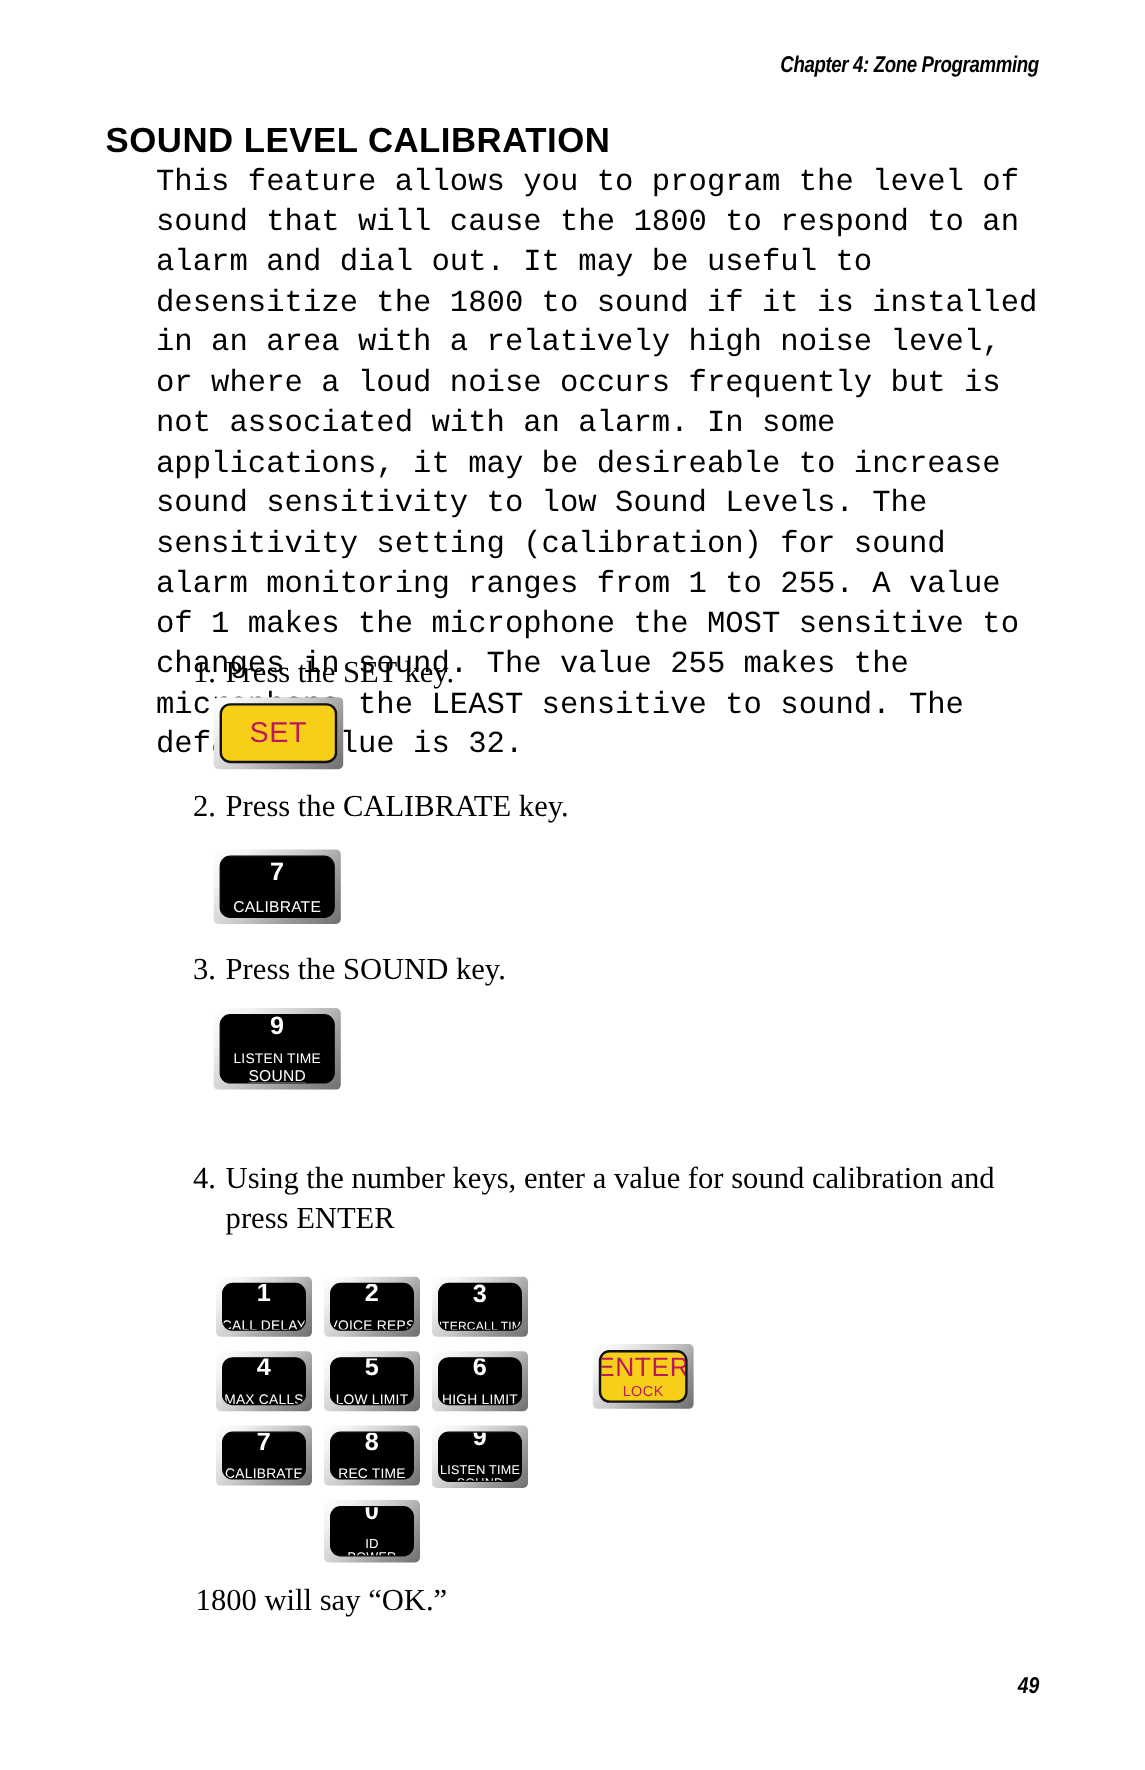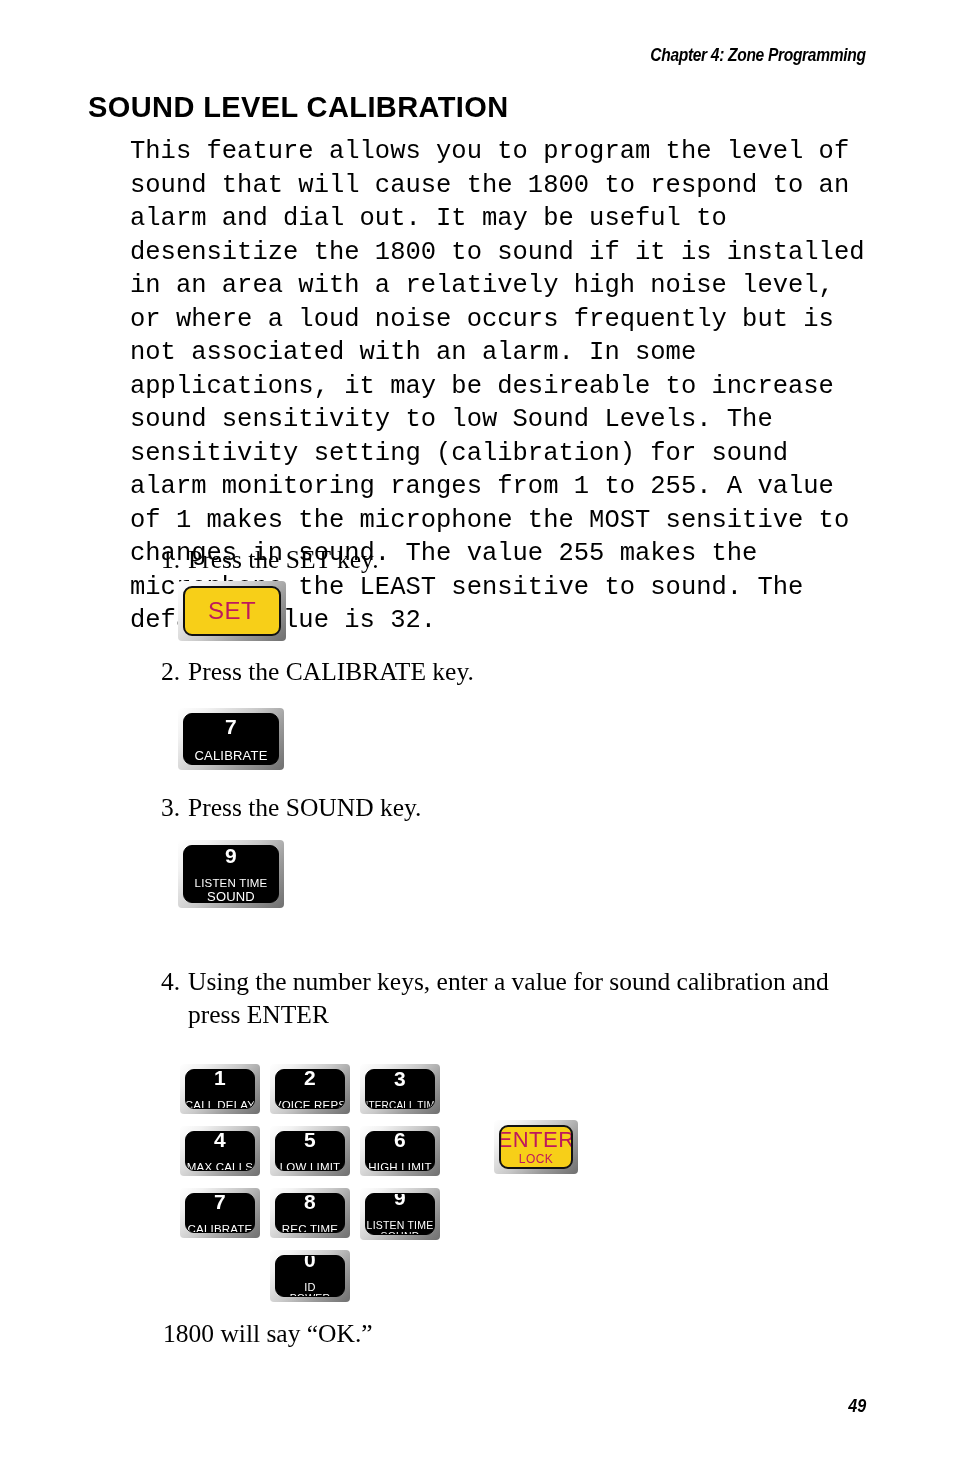--- a/index.html
+++ b/index.html
@@ -34,21 +34,21 @@
     font-size: 19px;
     letter-spacing: -0.4px;
     transform: scaleX(0.82);
     transform-origin: right center;
     white-space: nowrap;
   }
 
   
   .chapter-heading {
     position: absolute;
-    top: 72px;
+    top: 83px;
     left: 88px;
     font-family: "Liberation Sans", sans-serif;
     font-weight: bold;
     font-size: 29px;
     letter-spacing: 0.4px;
     white-space: nowrap;
   }
 
   
   .body-block {

